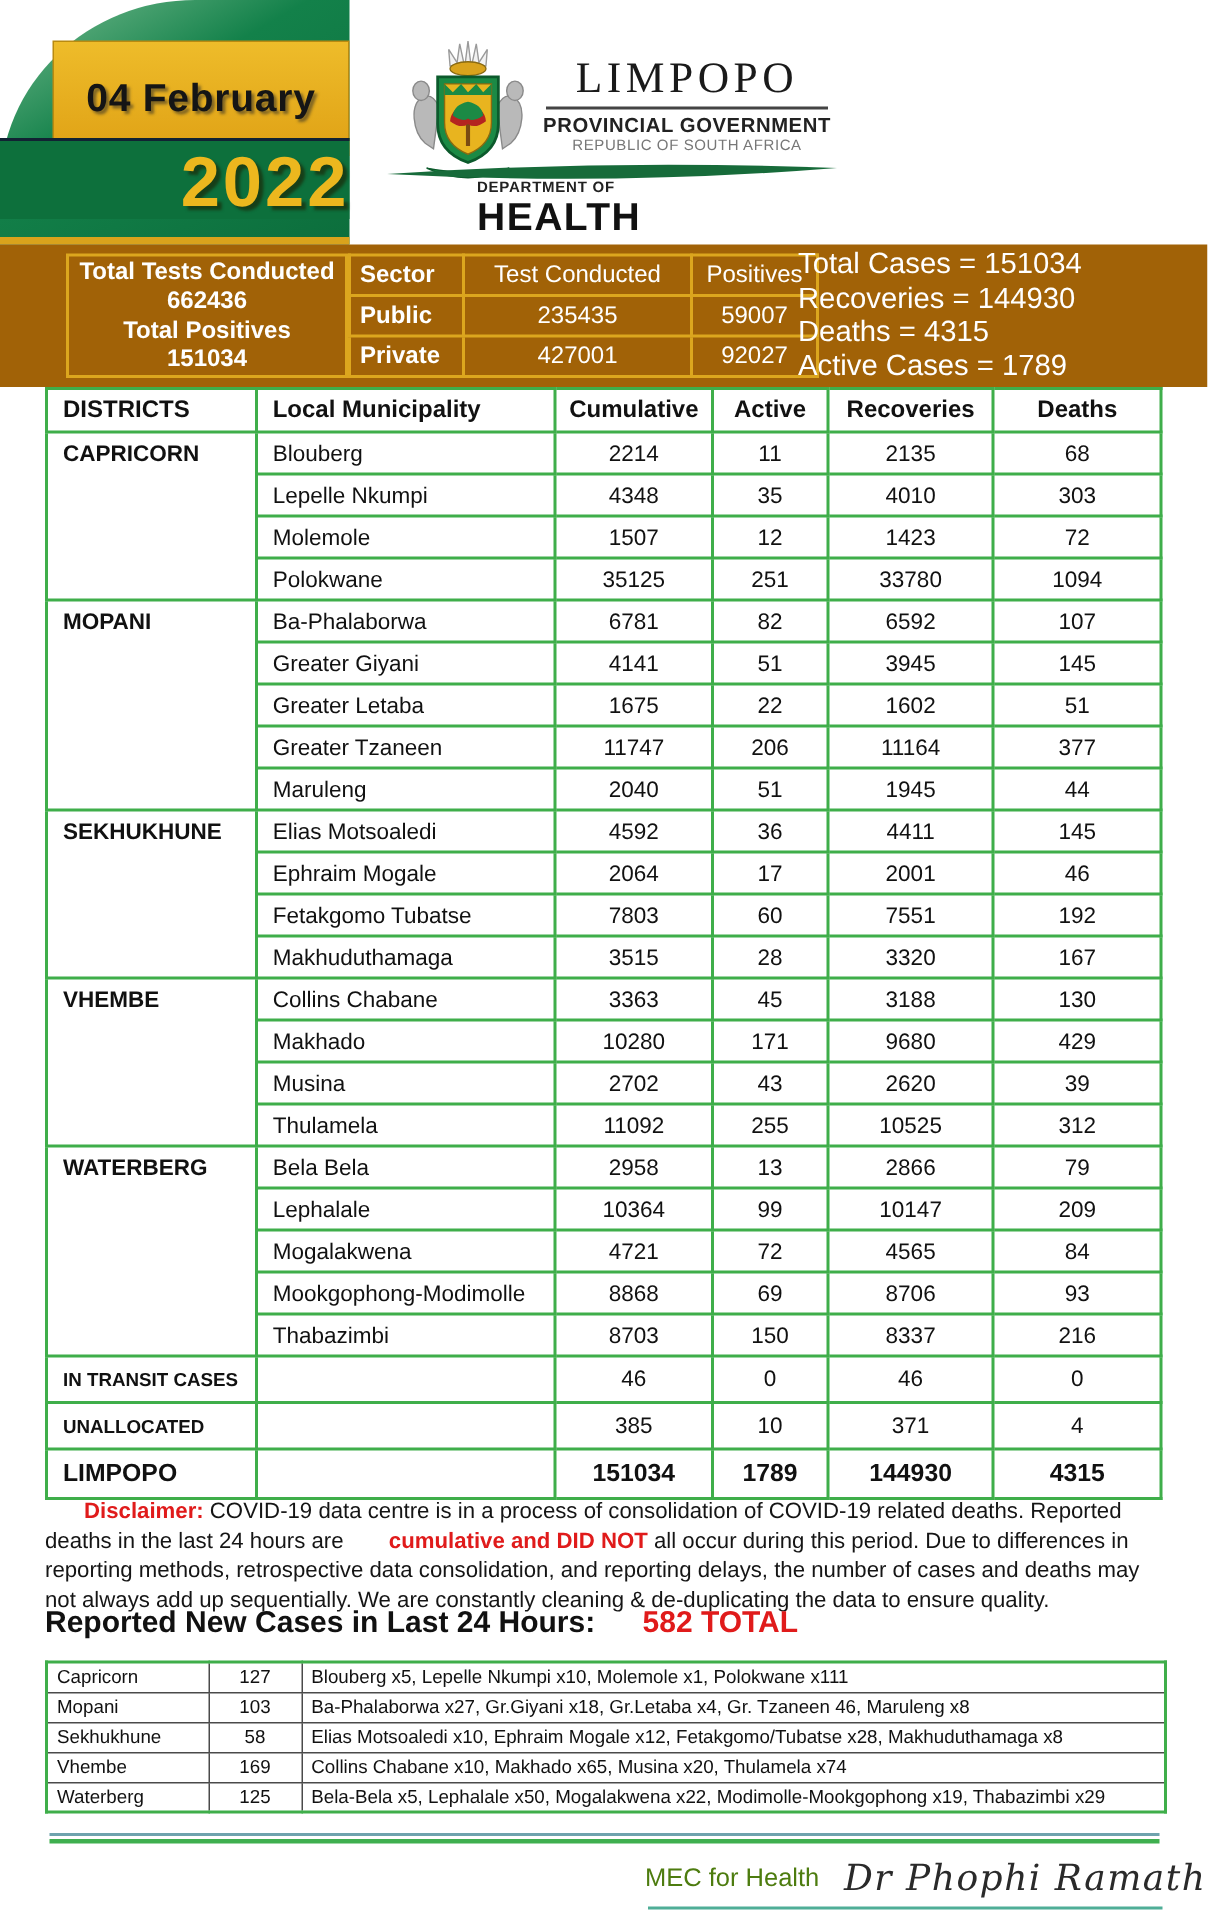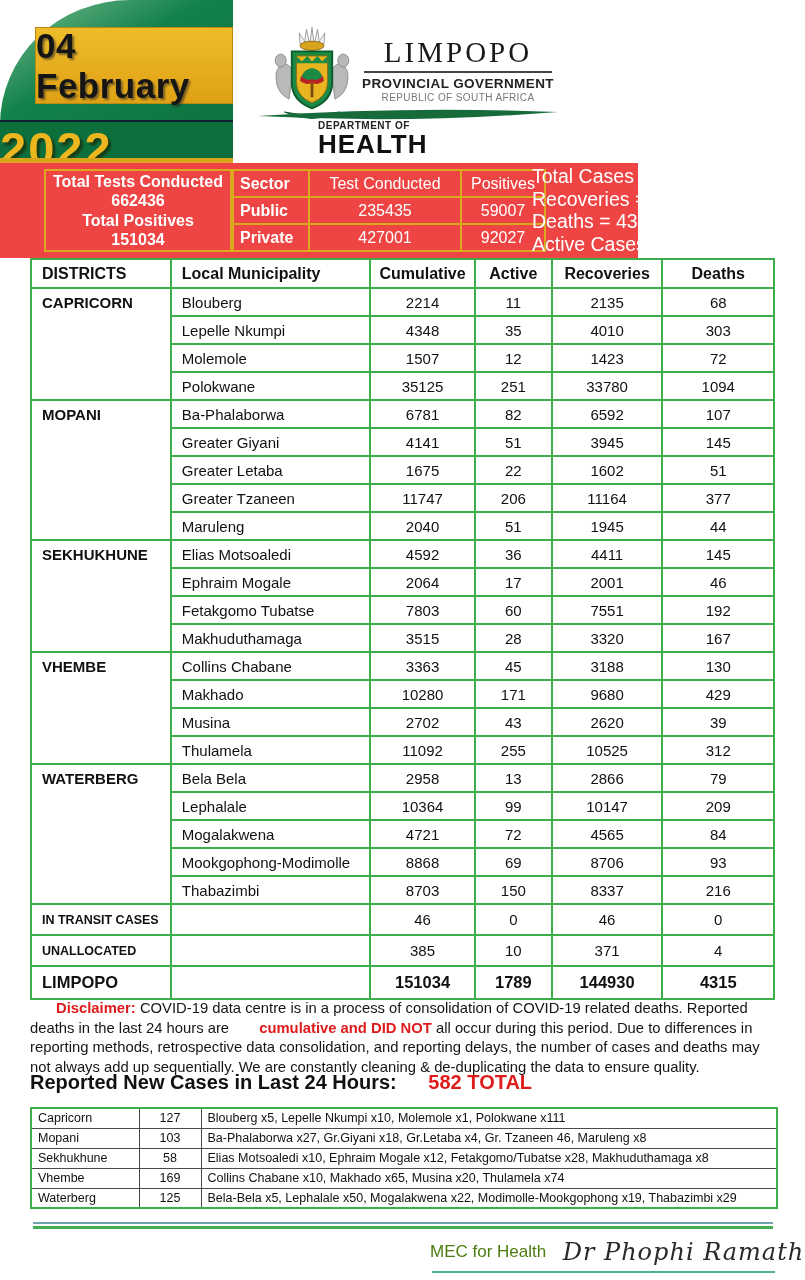--- a/index.html
+++ b/index.html
@@ -7,43 +7,43 @@
   body { width:805px; height:1280px; position:relative; overflow:hidden;
          font-family:"Liberation Sans", sans-serif; color:#111; }
 
   
   .date-block { position:absolute; left:0; top:0; width:233px; height:163px;
     background:linear-gradient(150deg,#ffffff 0%,#cfe3d6 4%,#55a878 14%,#13814a 40%,#0c6e3c 100%);
     border-top-left-radius:130px 125px; }
   .date-gold { position:absolute; left:35px; top:27px; width:198px; height:77px;
     background:linear-gradient(180deg,#eebc2a,#dfa115); border:1px solid #b98a10;
     display:flex; align-items:center; justify-content:center; }
-  .date-gold span { font-size:35px; font-weight:bold; color:#151515;
+  .date-gold span { font-size:26px; font-weight:bold; color:#151515;
     text-shadow:2px 2px 2px rgba(40,40,40,.55); letter-spacing:.5px; }
-  .date-year { position:absolute; left:0; top:120px; width:233px; height:54px;
-    background:#0d703c; border-top:2px solid #123; display:flex; align-items:center; justify-content:flex-start; }
+  .date-year { position:absolute; left:0; top:92px; width:233px; height:54px;
+    background:#0d703c; border-top:2px solid #123; display:flex; align-items:center; justify-content:flex-end; }
   .date-year span { font-size:47px; font-weight:bold; color:#ecb71e;
     text-shadow:3px 3px 2px rgba(30,30,0,.6); letter-spacing:2px; }
   .date-underline { position:absolute; left:0; top:158px; width:233px; height:5px; background:#d9a31c; }
 
   
   .logo-wrap { position:absolute; left:258px; top:22px; width:300px; height:140px; }
   .arms { position:absolute; left:8px; top:4px; width:92px; height:104px; }
   .logo-text { position:absolute; left:100px; top:14px; width:200px; text-align:center; }
   .logo-name { font-family:"Liberation Serif", serif; font-size:29px; letter-spacing:3px; color:#1a1a1a; }
   .logo-rule { height:2px; background:#444; margin:2px 6px 3px 6px; }
   .logo-sub1 { font-size:13.5px; font-weight:bold; color:#222; letter-spacing:.4px; }
   .logo-sub2 { font-size:10px; color:#777; letter-spacing:.4px; margin-top:1px; }
   .swoosh { position:absolute; left:0px; top:86px; width:300px; height:14px; }
   .dept { position:absolute; left:60px; top:98px; width:200px; text-align:left; }
   .dept-small { font-size:10px; font-weight:bold; color:#222; letter-spacing:.5px; }
   .dept-big { font-size:26px; font-weight:bold; color:#111; letter-spacing:1px; line-height:26px; }
 
   
-  .band { position:absolute; left:0; top:163px; width:638px; height:95px; background:#ef4444; }
+  .band { position:absolute; left:0; top:163px; width:805px; height:95px; background:#a16207; }
   .band-left { position:absolute; left:44px; top:6px; width:188px; height:83px;
     border:2px solid #dcA61e; display:flex; flex-direction:column; justify-content:center;
     text-align:center; color:#fff; font-weight:bold; font-size:16px; line-height:19.5px; }
   .sector-table { position:absolute; left:232px; top:6px; width:314px; height:83px;
     border-collapse:collapse; color:#fff; font-size:16px; }
   .sector-table td, .sector-table th { border:2px solid #dcA61e; padding:0 6px; }
   .sector-table .c { text-align:center; }
   .sector-table .b { font-weight:bold; text-align:left; }
   .band-right { position:absolute; left:532px; top:2px; width:250px; color:#fff;
     font-size:19.5px; line-height:22.5px; }

